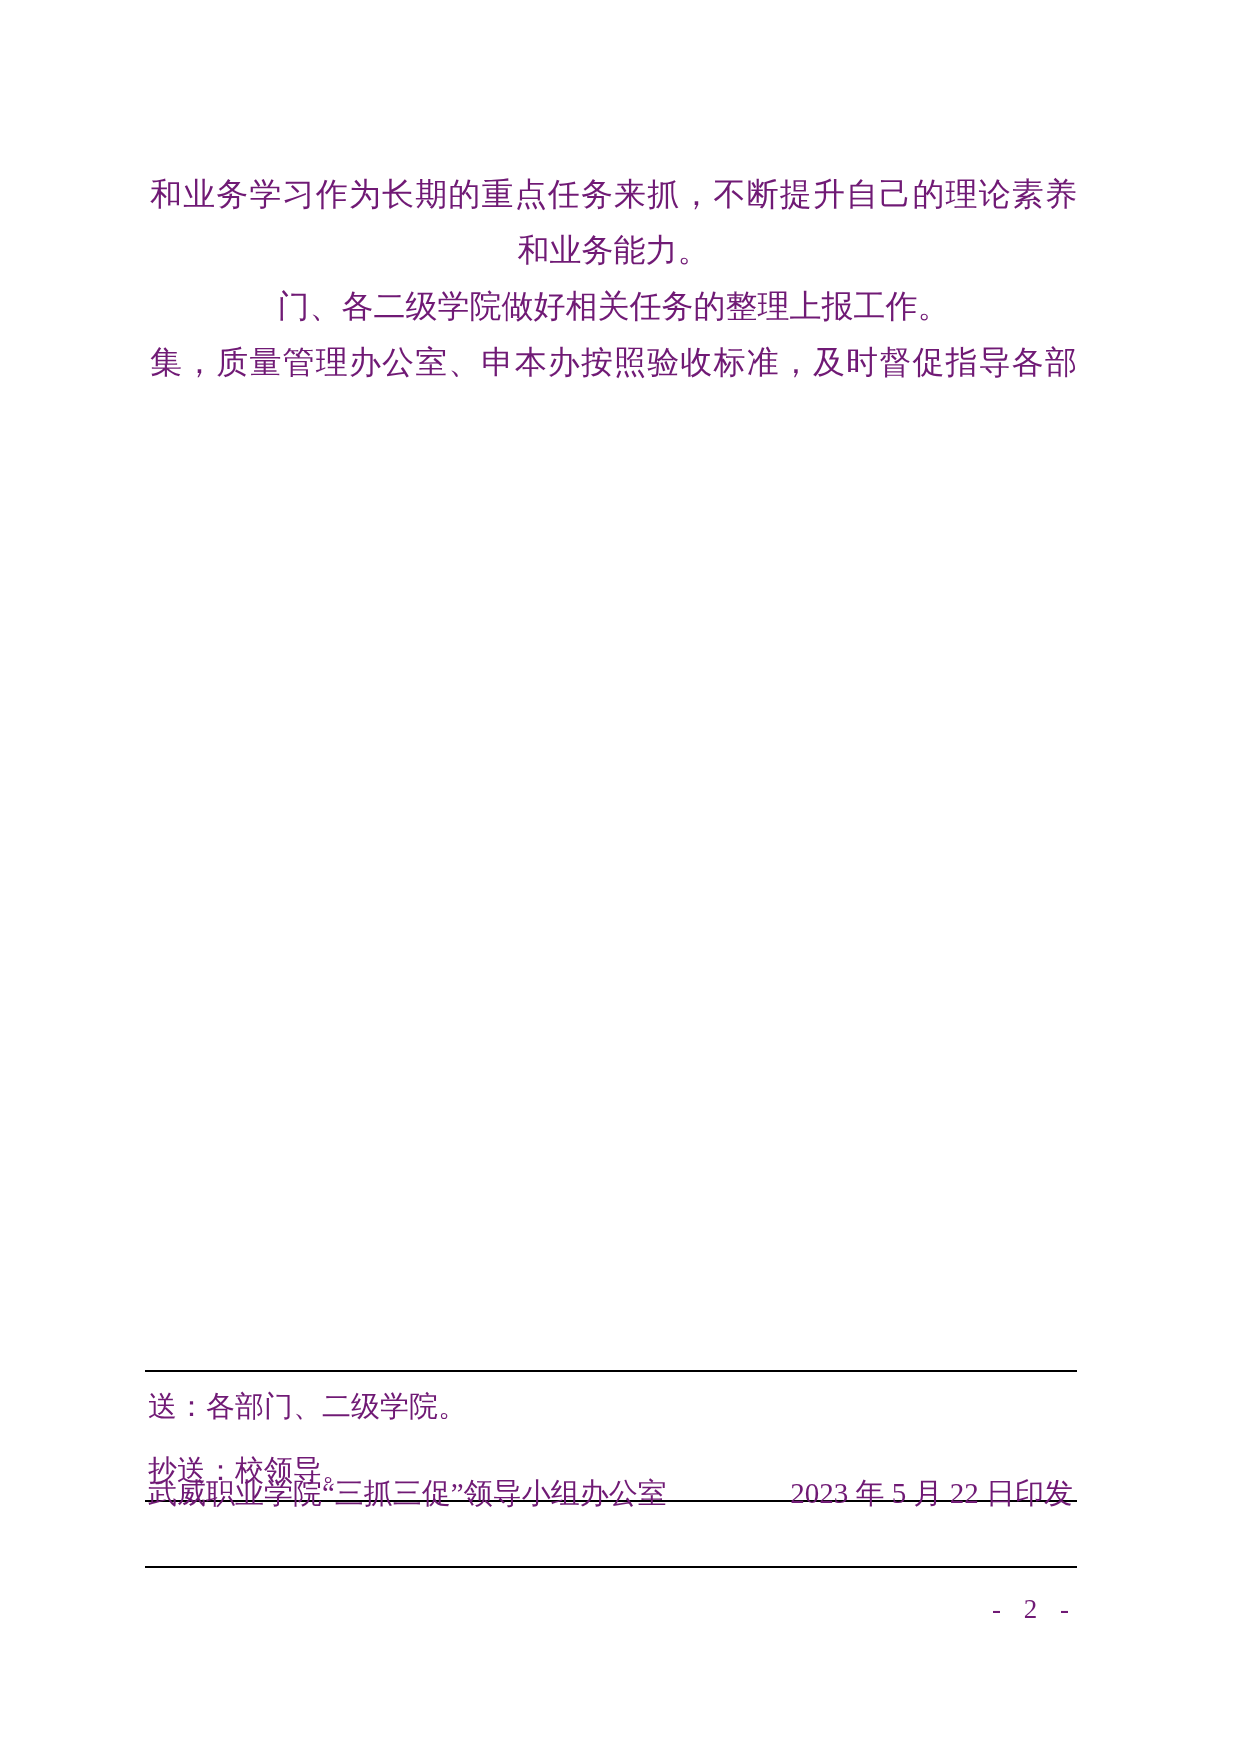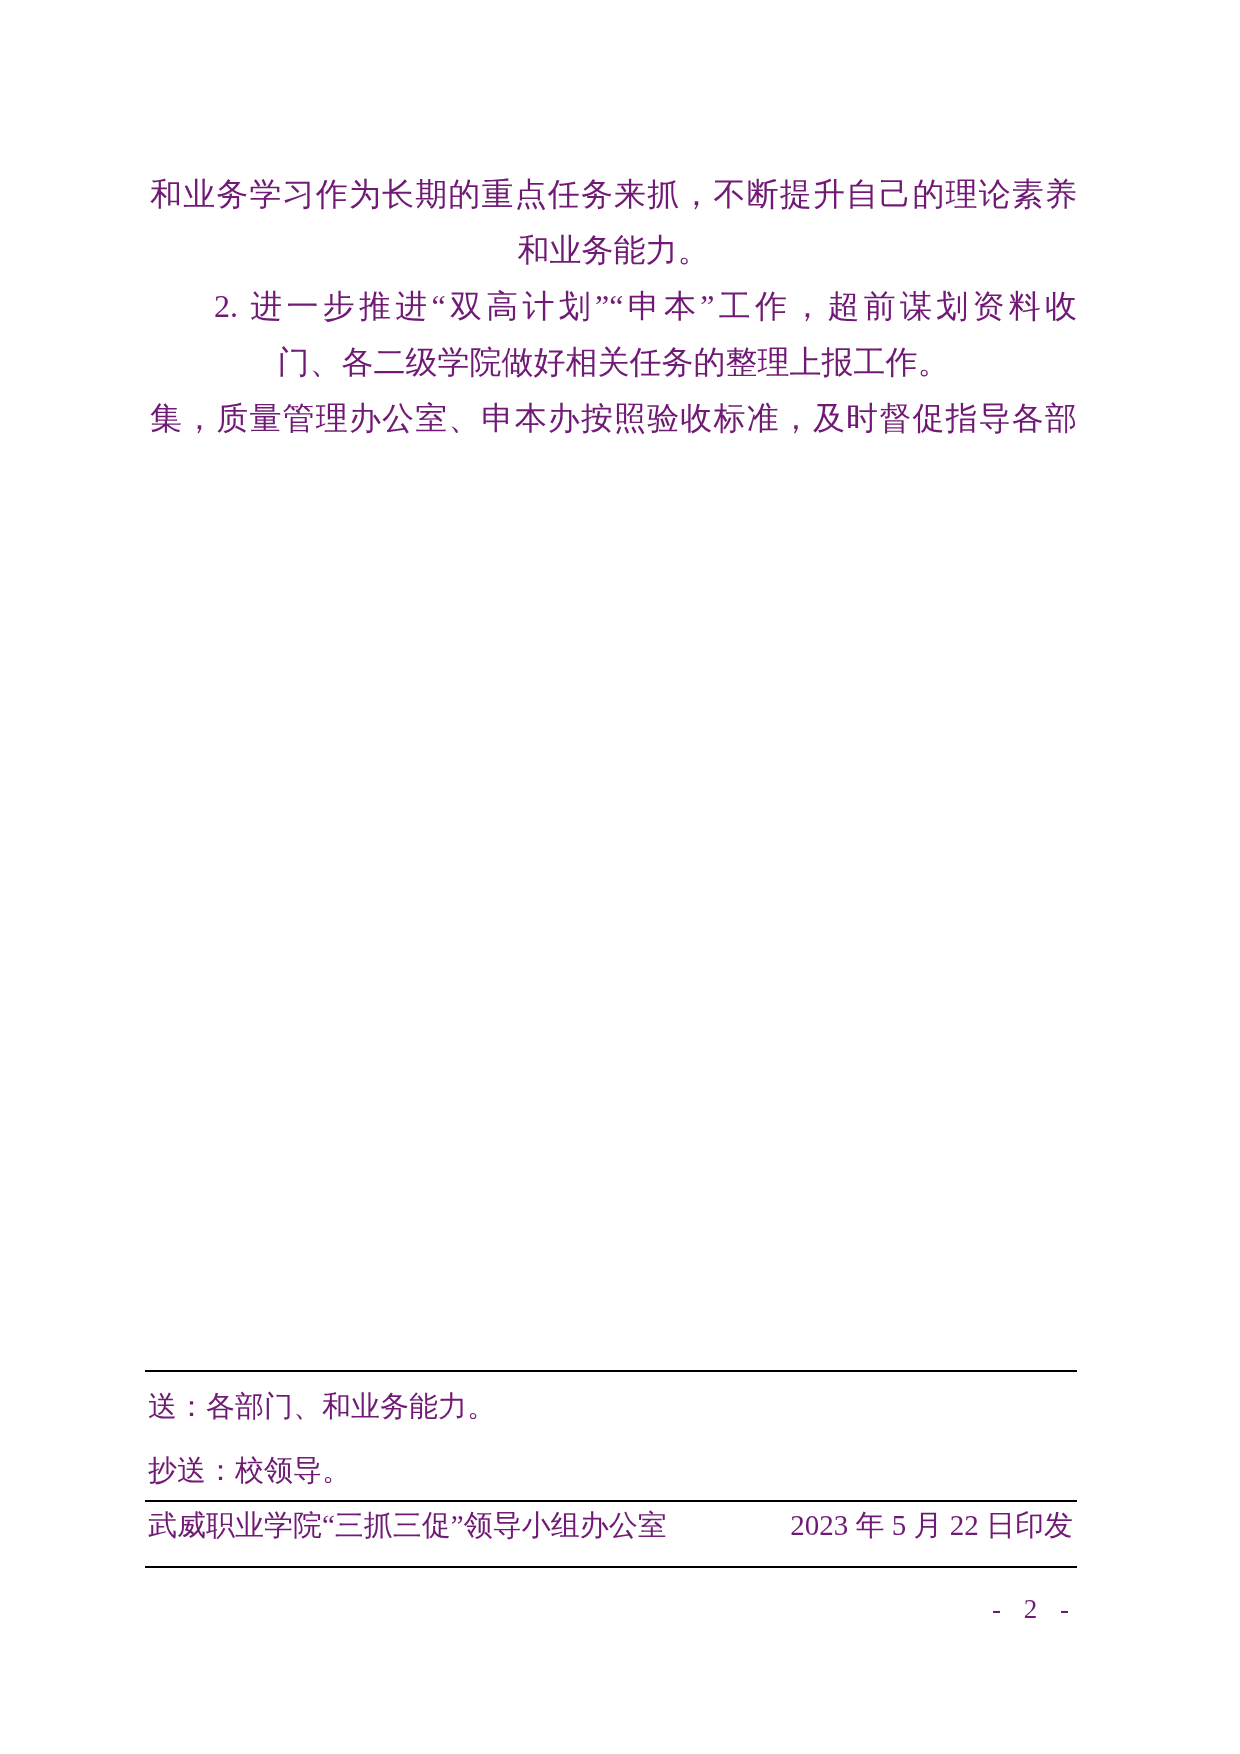--- a/index.html
+++ b/index.html
@@ -54,21 +54,21 @@
     left: 148px;
     font-size: 29px;
     line-height: 40px;
     white-space: nowrap;
   }
   .cc-main { top: 1386px; }
   .cc-copy { top: 1450px; text-align: center; }
   .issuer-row {
     position: absolute;
     left: 148px;
-    top: 1504px;
+    top: 1472px;
     width: 925px;
     display: flex;
     justify-content: space-between;
     align-items: center;
     font-size: 29px;
     line-height: 42px;
     white-space: nowrap;
   }
   .page-num {
     position: absolute;
@@ -80,28 +80,27 @@
   }
 </style>
 </head>
 <body>
 
 <div class="page">
 
   <div class="doc-body">
     <div class="doc-line justify">和业务学习作为长期的重点任务来抓，不断提升自己的理论素养</div>
     <div class="doc-line">和业务能力。</div>
-    <div class="doc-line justify indent">2. 进一步推进“双高计划”“申本”工作，超前谋划资料收</div>
     <div class="doc-line">门、各二级学院做好相关任务的整理上报工作。</div>
     <div class="doc-line justify">集，质量管理办公室、申本办按照验收标准，及时督促指导各部</div>
   </div>
 
   <div class="rule rule-1"></div>
 
-  <div class="cc-line cc-main">送：各部门、和业务能力。</div>
+  <div class="cc-line cc-main">送：各部门、二级学院。</div>
   <div class="cc-line cc-copy">抄送：校领导。</div>
 
   <div class="rule rule-2"></div>
 
   <div class="issuer-row">
     <span>武威职业学院“三抓三促”领导小组办公室</span>
     <span>2023 年 5 月 22 日印发</span>
   </div>
 
   <div class="rule rule-3"></div>

